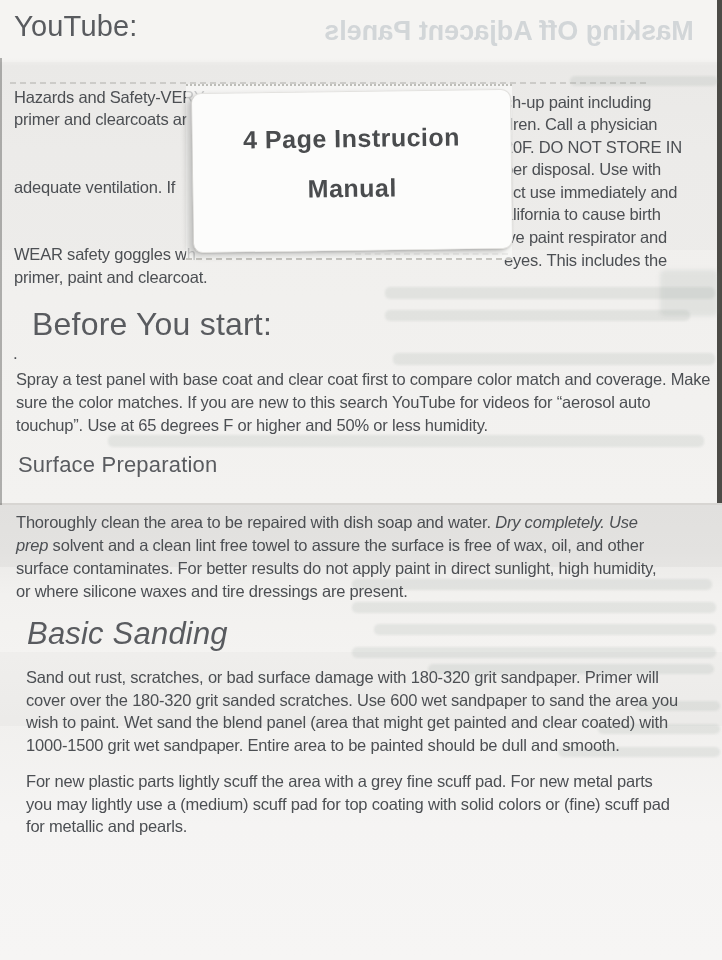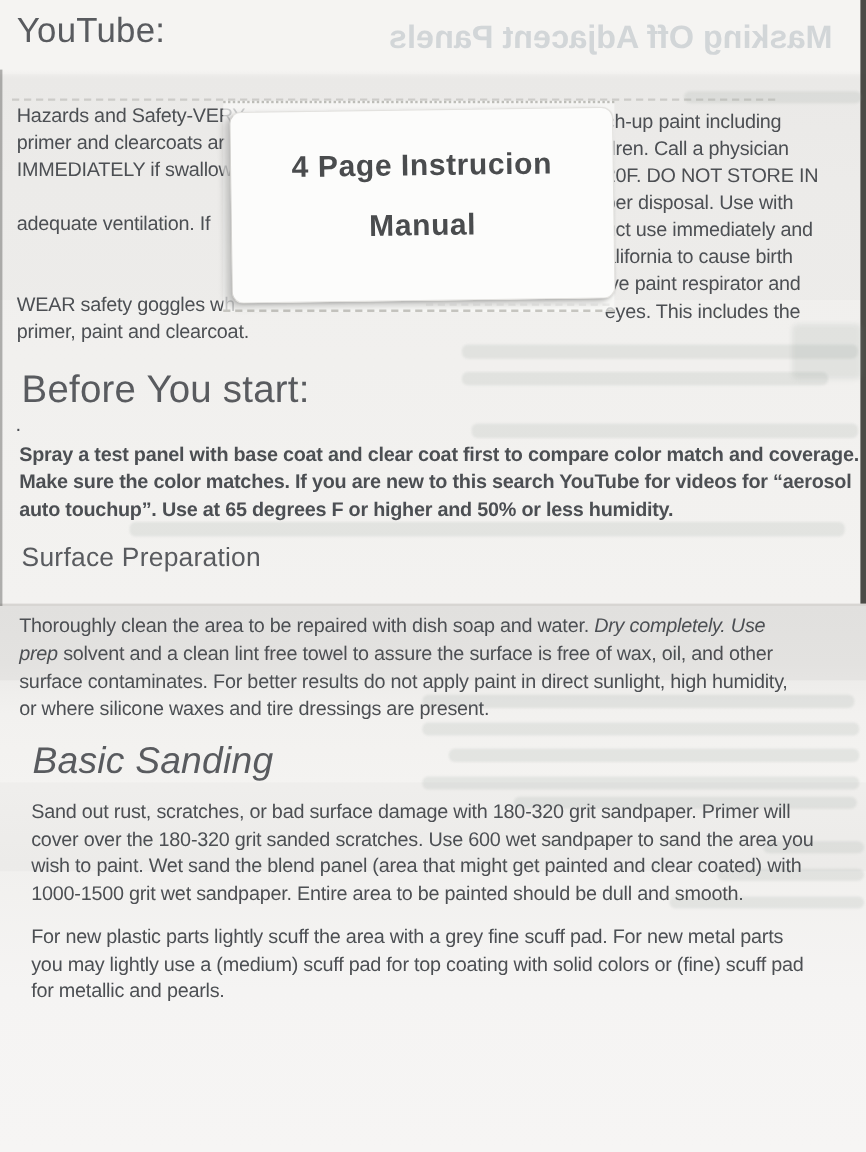--- a/index.html
+++ b/index.html
@@ -80,42 +80,41 @@
   <div class="stripe" style="left:636px;top:701px;width:84px;height:10px;"></div>
   <div class="stripe" style="left:598px;top:724px;width:122px;height:10px;"></div>
   <div class="stripe" style="left:558px;top:747px;width:162px;height:10px;"></div>
 
   <div class="h1" style="left:14px;top:10px;font-size:29px;">YouTube:</div>
 
   <span class="frag" style="left:14px;top:88px;">Hazards and Safety-VERY</span>
   <span class="frag" style="left:504px;top:93px;">ch-up paint including</span>
   <span class="frag" style="left:14px;top:110px;">primer and clearcoats ar</span>
   <span class="frag" style="left:504px;top:115px;">dren. Call a physician</span>
-  <span class="frag" style="left:14px;top:133px;">IMMEDIATELY if swallow</span>
   <span class="frag" style="left:504px;top:138px;">20F. DO NOT STORE IN</span>
   <span class="frag" style="left:504px;top:160px;">per disposal. Use with</span>
   <span class="frag" style="left:14px;top:178px;">adequate ventilation. If</span>
   <span class="frag" style="left:504px;top:183px;">uct use immediately and</span>
   <span class="frag" style="left:504px;top:205px;">alifornia to cause birth</span>
   <span class="frag" style="left:504px;top:228px;">ive paint respirator and</span>
   <span class="frag" style="left:14px;top:245px;">WEAR safety goggles wh</span>
   <span class="frag" style="left:504px;top:251px;">eyes. This includes the</span>
   <span class="frag" style="left:14px;top:268px;">primer, paint and clearcoat.</span>
 
   <div class="tape-top"></div>
   <div class="tape-bottom"></div>
   <div class="liner"></div>
   <div class="label">
     <div class="t1">4 Page Instrucion</div>
     <div class="t2">Manual</div>
   </div>
 
-  <div class="h1" style="left:18px;top:306px;font-size:32px;">Before You start:</div>
+  <div class="h1" style="left:32px;top:306px;font-size:32px;">Before You start:</div>
   <div class="stray" style="left:13px;top:344px;">.</div>
-  <div class="para" style="left:16px;top:368px;width:700px;font-weight:bold;">Spray a test panel with base coat and clear coat first to compare color match and coverage. Make sure the color matches.  If you are new to this search YouTube for videos for “aerosol auto touchup”.  Use at 65 degrees F or higher and 50% or less humidity.</div>
+  <div class="para" style="left:16px;top:368px;width:700px;">Spray a test panel with base coat and clear coat first to compare color match and coverage. Make sure the color matches.  If you are new to this search YouTube for videos for “aerosol auto touchup”.  Use at 65 degrees F or higher and 50% or less humidity.</div>
 
   <div class="h1" style="left:18px;top:452px;font-size:22px;">Surface Preparation</div>
   <div class="para" style="left:16px;top:511px;width:656px;"><span>Thoroughly clean the area to be repaired with dish soap and water.  </span><i>Dry completely. Use prep</i><span> solvent and a clean lint free towel to assure the surface is free of wax, oil, and other surface contaminates. For better results do not apply paint in direct sunlight, high humidity, or where silicone waxes and tire dressings are present.</span></div>
 
   <div class="h1" style="left:27px;top:616px;font-size:31px;font-style:italic;">Basic Sanding</div>
   <div class="para" style="left:26px;top:666px;width:656px;line-height:22.5px;">Sand out rust, scratches, or bad surface damage with 180-320 grit sandpaper. Primer will cover over the 180-320 grit sanded scratches. Use 600 wet sandpaper to sand the area you wish to paint. Wet sand the blend panel (area that might get painted and clear coated) with 1000-1500 grit wet sandpaper. Entire area to be painted should be dull and smooth.</div>
   <div class="para" style="left:26px;top:770px;width:648px;line-height:22.5px;">For new plastic parts lightly scuff the area with a grey fine scuff pad. For new metal parts you may lightly use a (medium) scuff pad for top coating with solid colors or (fine) scuff pad for metallic and pearls.</div>
 
 </div>
 

